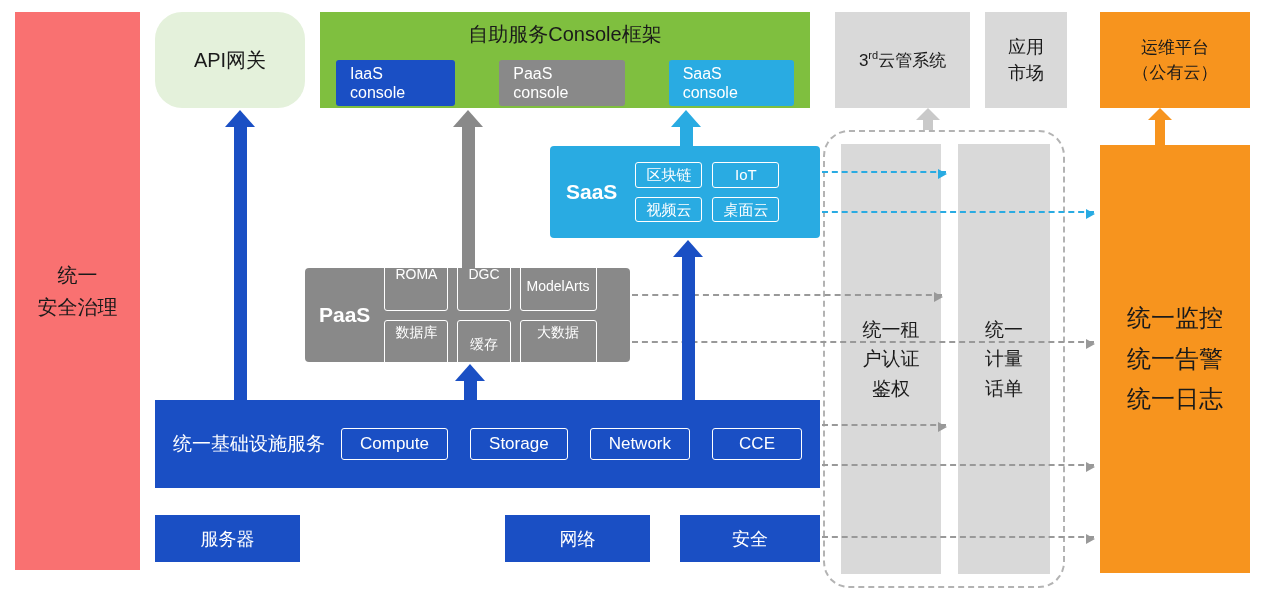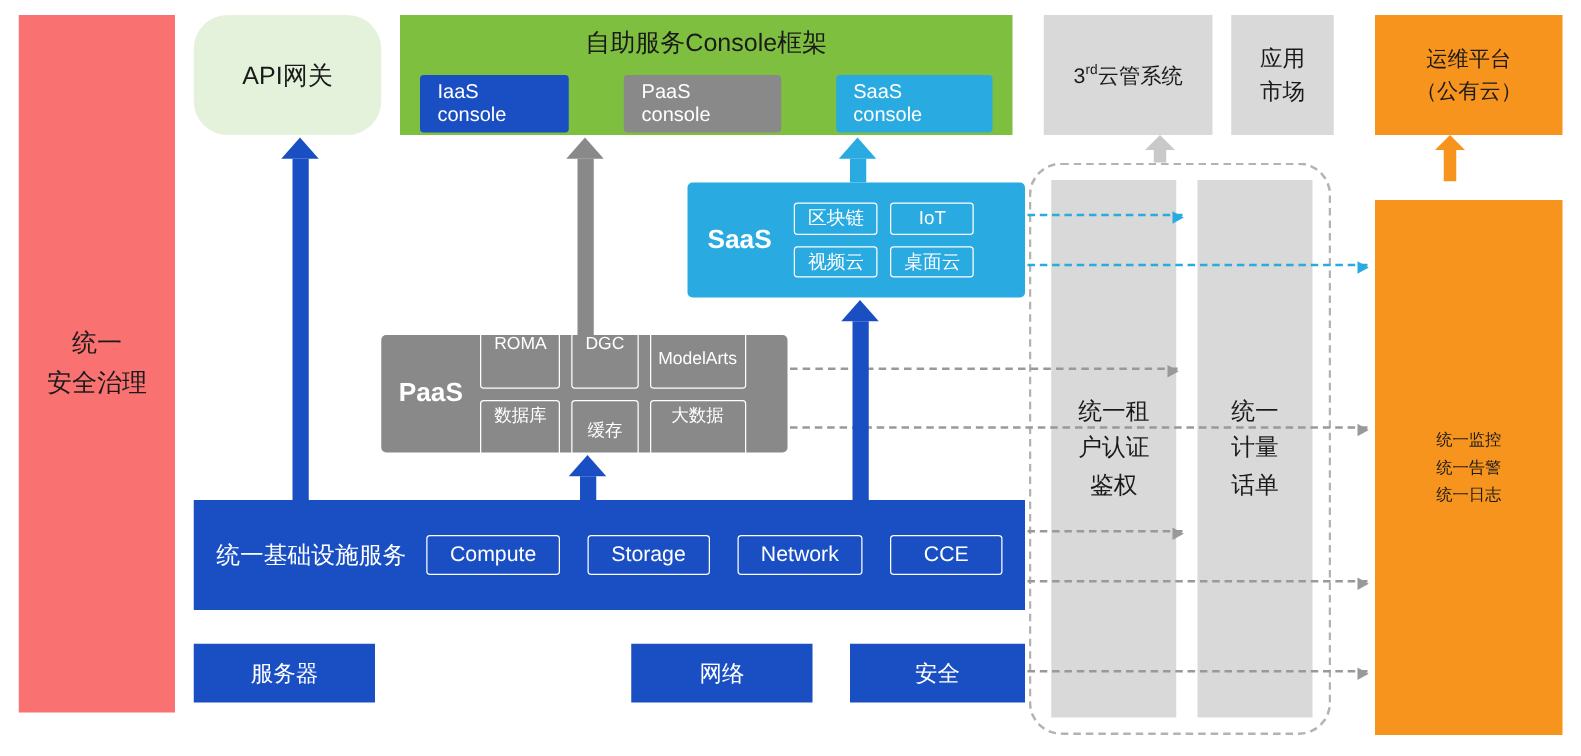--- a/index.html
+++ b/index.html
@@ -84,21 +84,21 @@
 户认证
 鉴权</span>
   </div>
 
   <div class="abs bg-lgray center pre" style="left:958px;top:144px;width:92px;height:430px;font-size:19px;line-height:1.55;">
     <span>统一
 计量
 话单</span>
   </div>
 
-  <div class="abs bg-orange center pre" style="left:1100px;top:160px;width:150px;height:428px;font-size:13px;line-height:1.7;">
+  <div class="abs bg-orange center pre" style="left:1100px;top:145px;width:150px;height:428px;font-size:24px;line-height:1.7;">
     <span>统一监控
 统一告警
 统一日志</span>
   </div>
 
   <div class="abs bg-cyan" style="left:550px;top:146px;width:270px;height:92px;border-radius:4px;display:flex;align-items:center;padding:0 16px;gap:18px;">
     <span style="font-size:21px;font-weight:bold;">SaaS</span>
     <div style="display:grid;grid-template-columns:auto auto;gap:9px 10px;">
       <span class="wbadge" style="font-size:15px;padding:2px 10px;">区块链</span>
       <span class="wbadge" style="font-size:15px;padding:2px 14px;">IoT</span>

